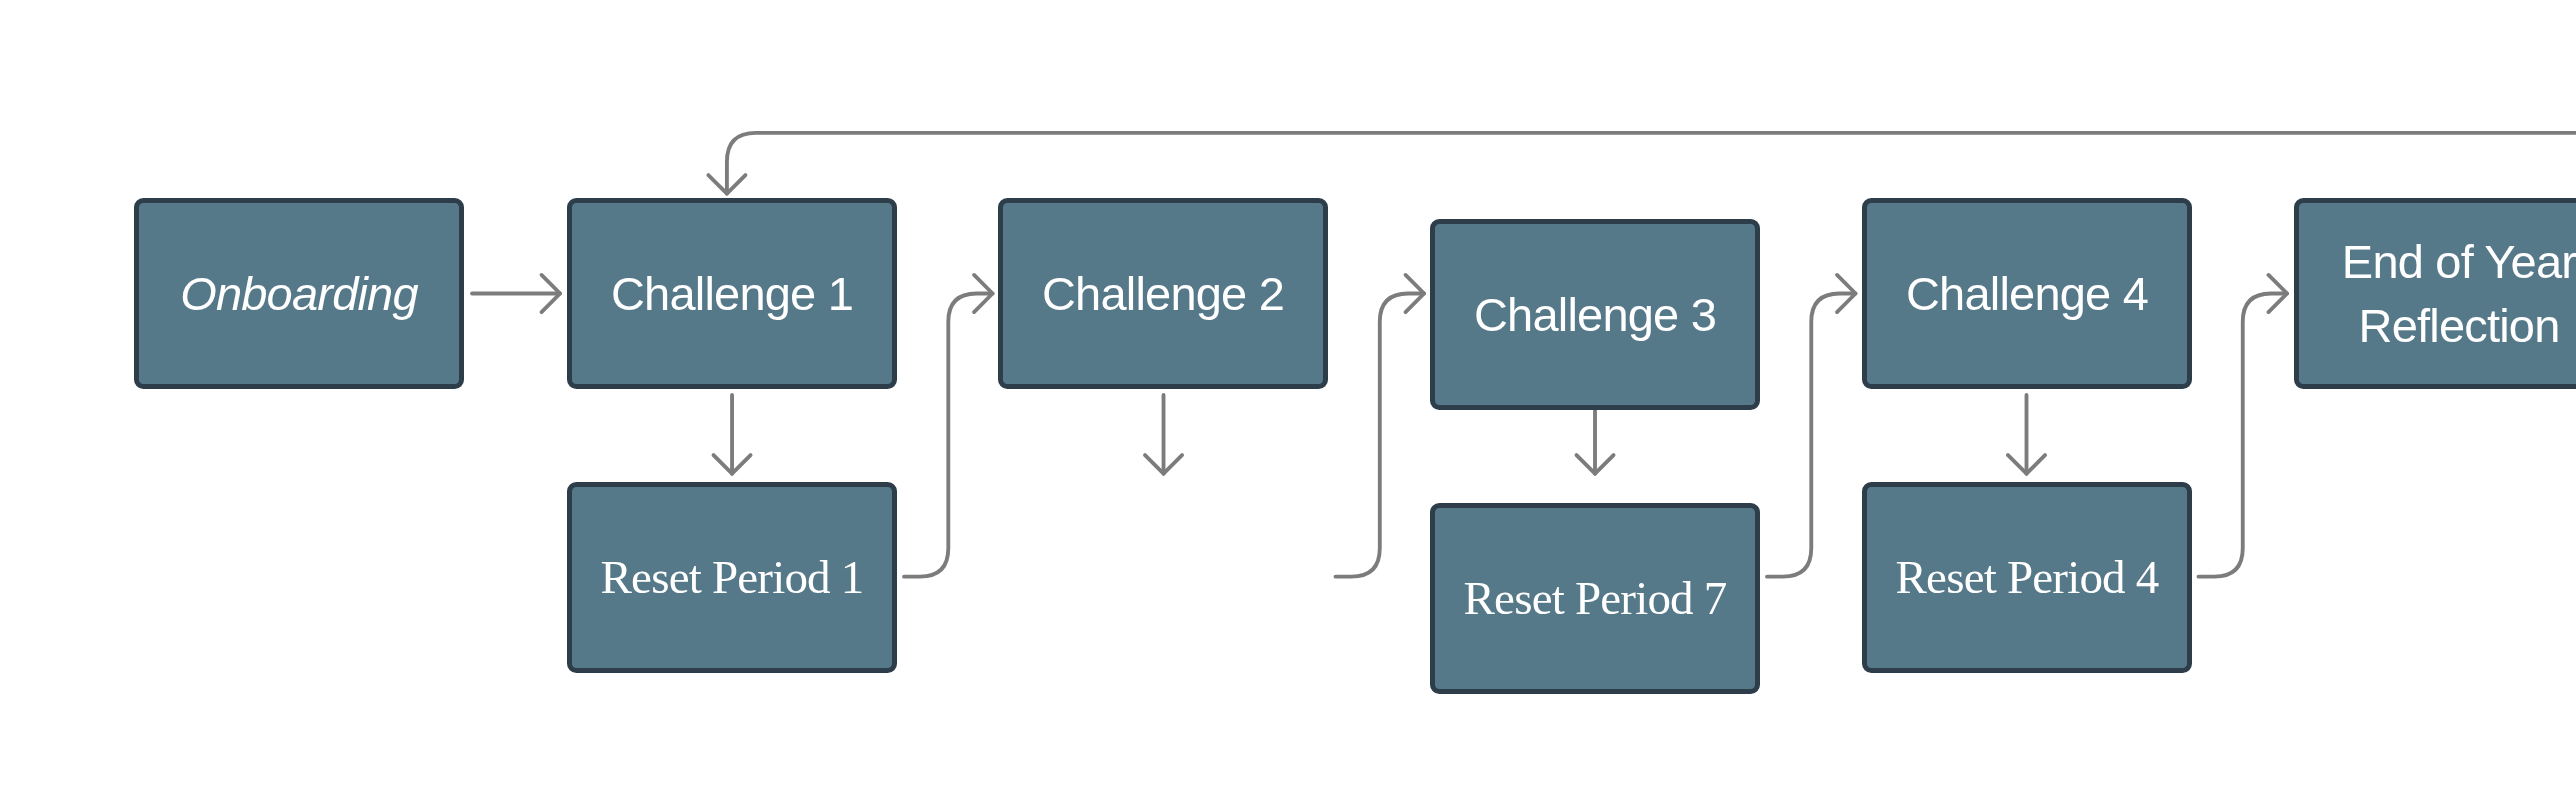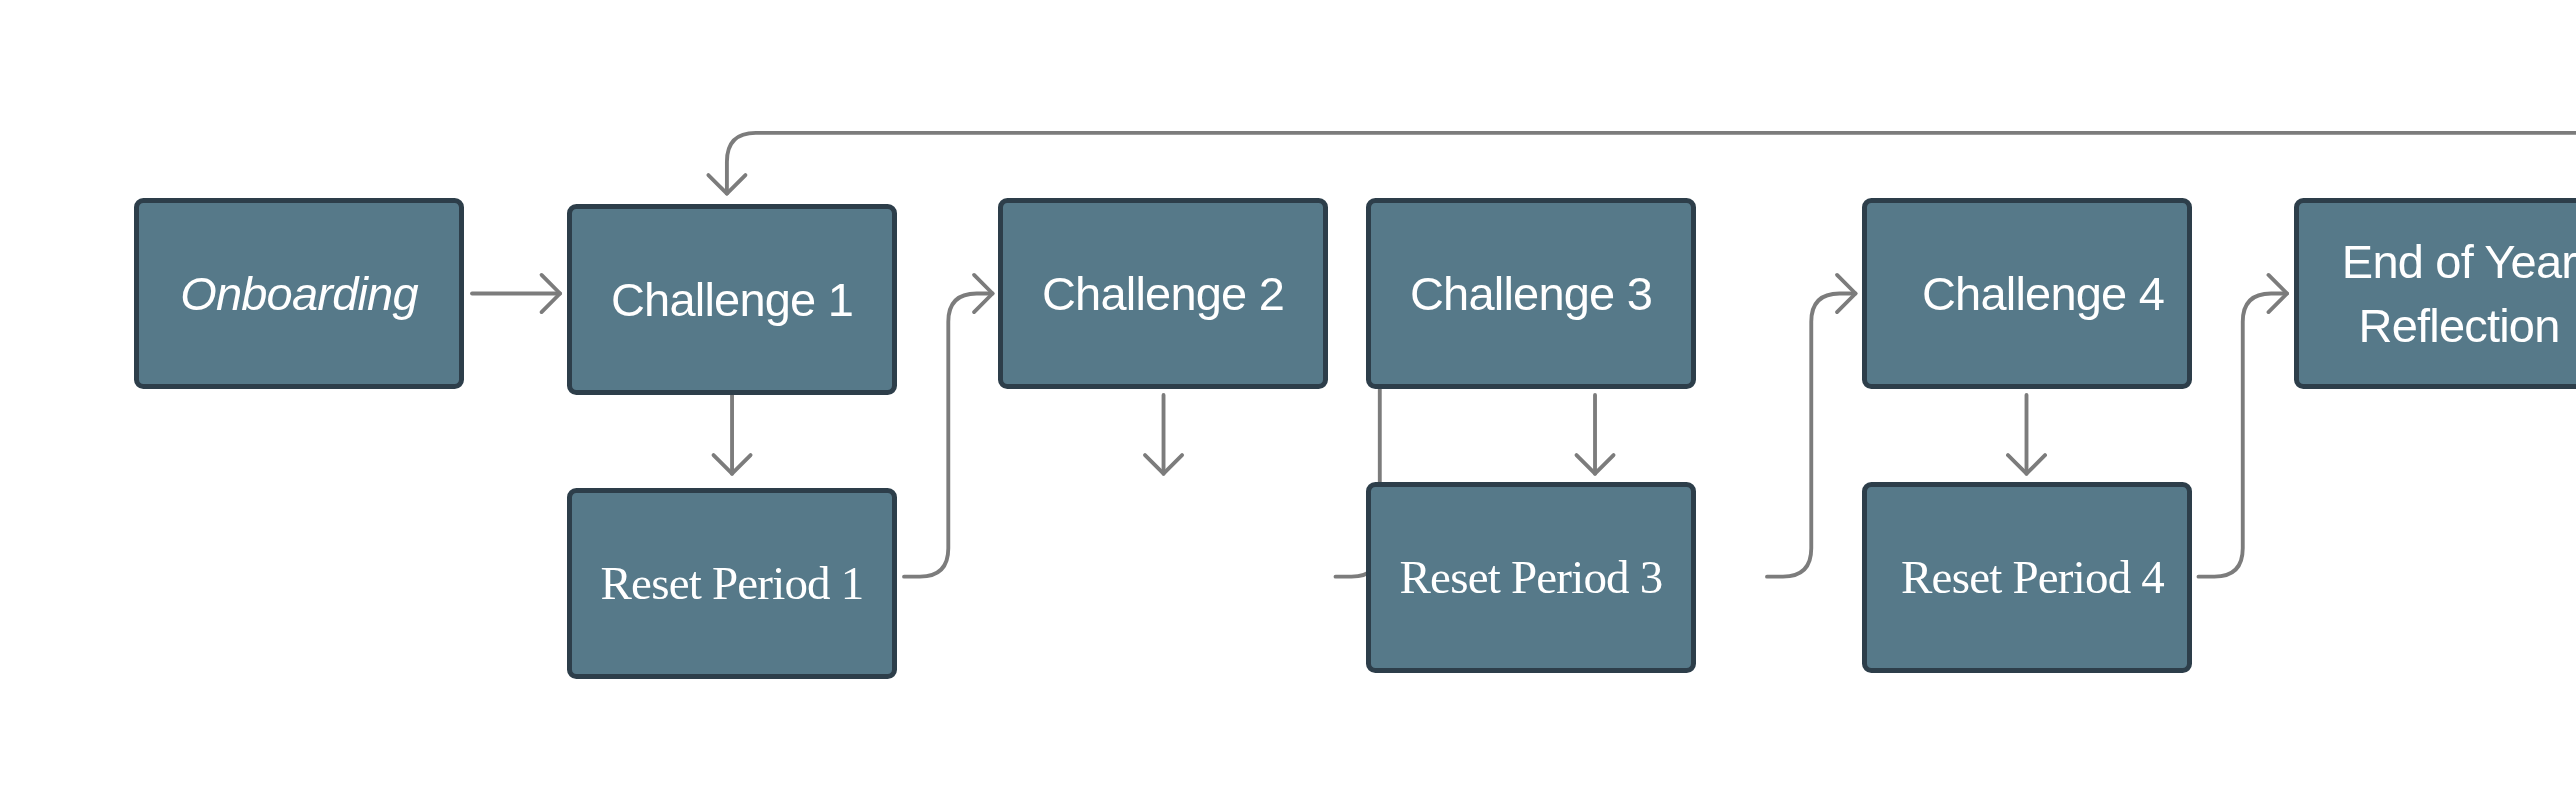--- a/index.html
+++ b/index.html
@@ -47,24 +47,24 @@
     color: #ffffff;
     font-size: 47px;
     letter-spacing: -0.8px;
     line-height: 1.36;
     font-weight: 400;
   }
   
   .row-top    { top: 198px; }
   .row-reset  { top: 482px; font-family: Liberation Serif, serif; }
   .col-0 { left: 134px; font-style: italic; }
-  .col-1 { left: 567px; margin-top: 6px; }
+  .col-1 { left: 567px; }
   .col-2 { left: 998px; }
-  .col-3 { left: 1366px; }
-  .col-4 { left: 1862px; justify-content: flex-end; }
+  .col-3 { left: 1430px; margin-top: 21px; }
+  .col-4 { left: 1862px; }
   .col-5 { left: 2294px; }
 </style>
 </head>
 <body>
 
 <div class="canvas">
 
   <svg class="connector-layer" viewBox="0 0 5384 1544" aria-hidden="true">
 
     <g>
@@ -142,21 +142,21 @@
   <div class="node row-top col-5">
     <span class="node-label">End of Year Reflection</span>
   </div>
 
   <div class="node row-reset col-1">
     <span class="node-label">Reset Period 1</span>
   </div>
 
 
   <div class="node row-reset col-3">
-    <span class="node-label">Reset Period 3</span>
+    <span class="node-label">Reset Period 7</span>
   </div>
 
   <div class="node row-reset col-4">
     <span class="node-label">Reset Period 4</span>
   </div>
 
 </div>
 
 
 </body></html>

